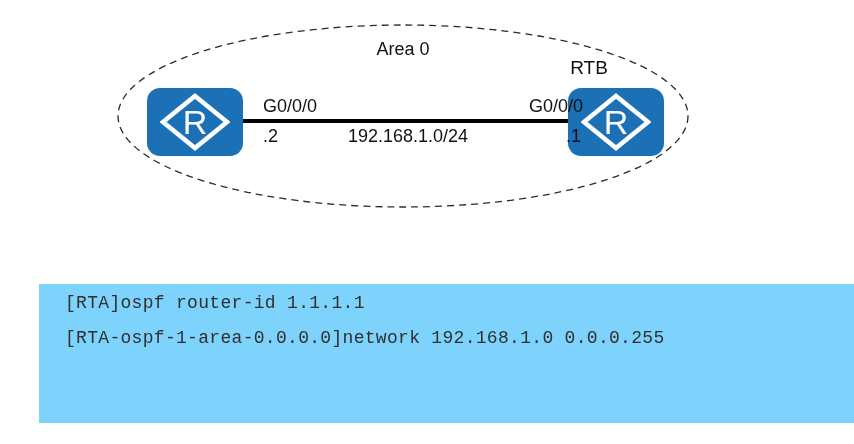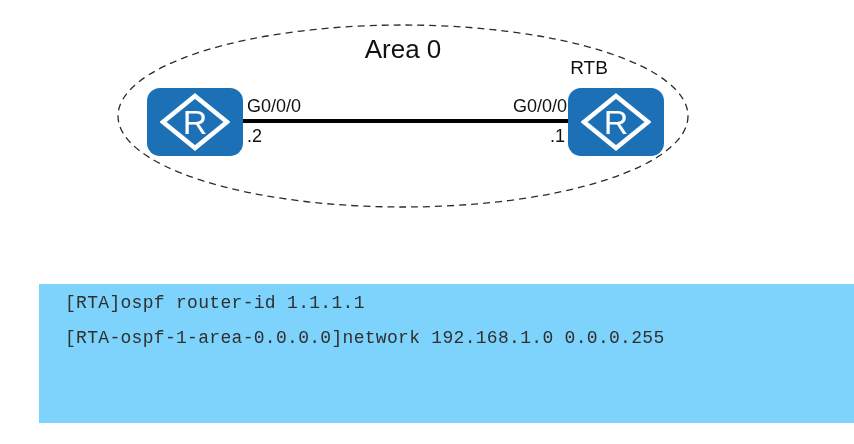--- a/index.html
+++ b/index.html
@@ -45,28 +45,28 @@
 
   .lbl {
     position: absolute;
     color: #111111;
     line-height: 20px;
     white-space: nowrap;
   }
   .area-label {
     left: 303px; top: 34px; width: 200px;
     text-align: center;
-    font-size: 26px;
+    font-size: 18px;
     line-height: 30px;
   }
   .node-label { font-size: 19px; text-align: center; }
   .rta-label { left: 147px; top: 58px; width: 96px; }
   .rtb-label { left: 555px; top: 58px; width: 68px; }
 
-  .if-label, .ip-label { font-size: 18px; }
+  .if-label, .ip-label { font-size: 18px; margin-left: 16px; }
   .if-left  { left: 247px; top: 96px; }
   .if-right { left: 467px; top: 96px; width: 100px; text-align: right; }
   .ip-left  { left: 247px; top: 126px; }
   .net-label { left: 308px; top: 126px; width: 200px; text-align: center; font-size: 18px; }
   .ip-right { left: 465px; top: 126px; width: 100px; text-align: right; }
 
   
   .console {
     position: absolute;
     left: 7px; top: 284px;
@@ -108,20 +108,21 @@
   <div class="router router-rtb">
     <svg width="70" height="58" viewBox="0 0 70 58">
       <polygon points="35,3 67,29 35,55 3,29" fill="none" stroke="#ffffff" stroke-width="4.5"></polygon>
       <text x="35" y="41" text-anchor="middle">R</text>
     </svg>
   </div>
 
   <div class="lbl if-label if-left">G0/0/0</div>
   <div class="lbl if-label if-right">G0/0/0</div>
   <div class="lbl ip-label ip-left">.2</div>
+  <div class="lbl net-label">192.168.1.0/24</div>
   <div class="lbl ip-label ip-right">.1</div>
 
   <div class="console">
     <div class="cli-line">[RTA]ospf router-id 1.1.1.1</div>
     <div class="cli-line">[RTA-ospf-1-area-0.0.0.0]network 192.168.1.0 0.0.0.255</div>
   </div>
 
 </div>
 
 </body></html>

